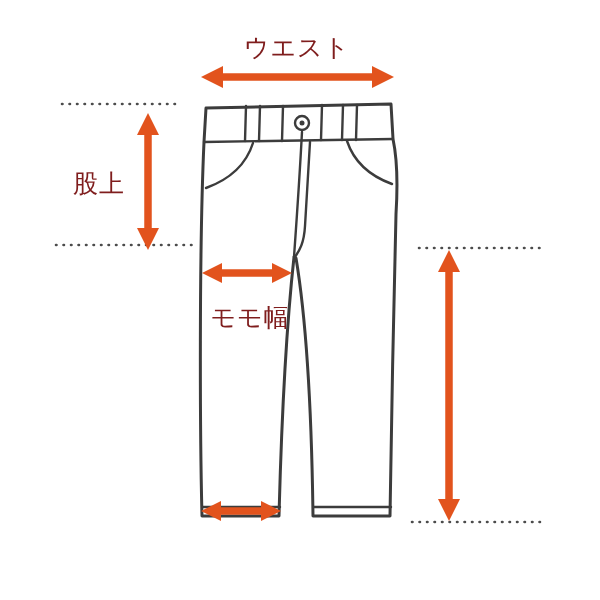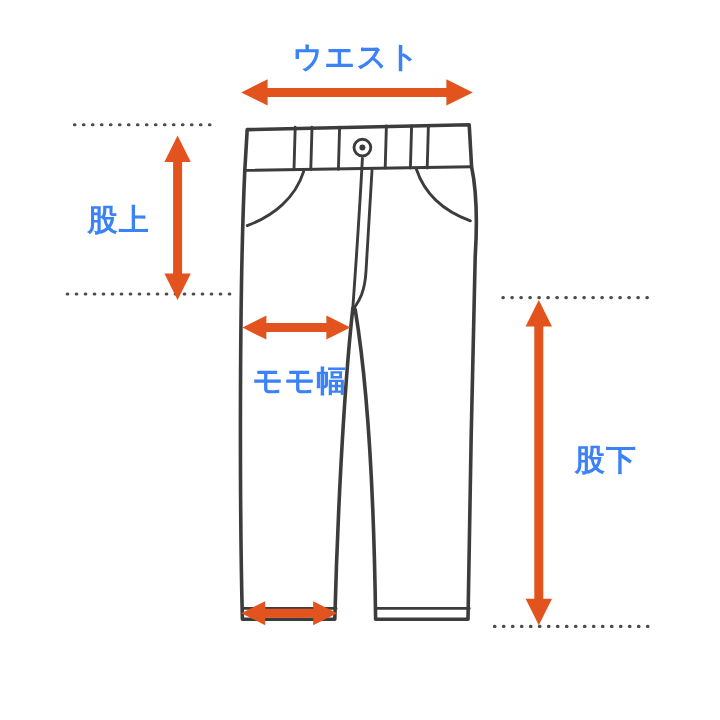--- a/index.html
+++ b/index.html
@@ -15,22 +15,22 @@
     background: #ffffff;
     overflow: hidden;
   }
   .stage svg {
     position: absolute;
     left: 0;
     top: 0;
   }
   .measure-label {
     position: absolute;
-    color: #3b82f6;
-    font-weight: 700;
+    color: #7f1d1d;
+    font-weight: 400;
     font-size: 25px;
     letter-spacing: 1px;
     white-space: nowrap;
     user-select: none;
   }
   .label-waist  { left: 297px; top: 31px;  transform: translateX(-50%); }
   .label-rise   { left: 73px;  top: 167px; }
   .label-thigh  { left: 250px; top: 301px; transform: translateX(-50%); }
   .label-inseam { left: 479px; top: 367px; }
   .label-hem    { left: 240px; top: 534px; transform: translateX(-50%); }
@@ -135,15 +135,14 @@
       <line class="arrow-shaft" x1="217" y1="511" x2="265" y2="511"></line>
       <polygon class="arrow-head" points="201,511 221,501 221,521"></polygon>
       <polygon class="arrow-head" points="281,511 261,501 261,521"></polygon>
     </g>
 
   </svg>
 
   <div class="measure-label label-waist">ウエスト</div>
   <div class="measure-label label-rise">股上</div>
   <div class="measure-label label-thigh">モモ幅</div>
-  <div class="measure-label label-inseam">股下</div>
 
 </div>
 
 </body></html>

